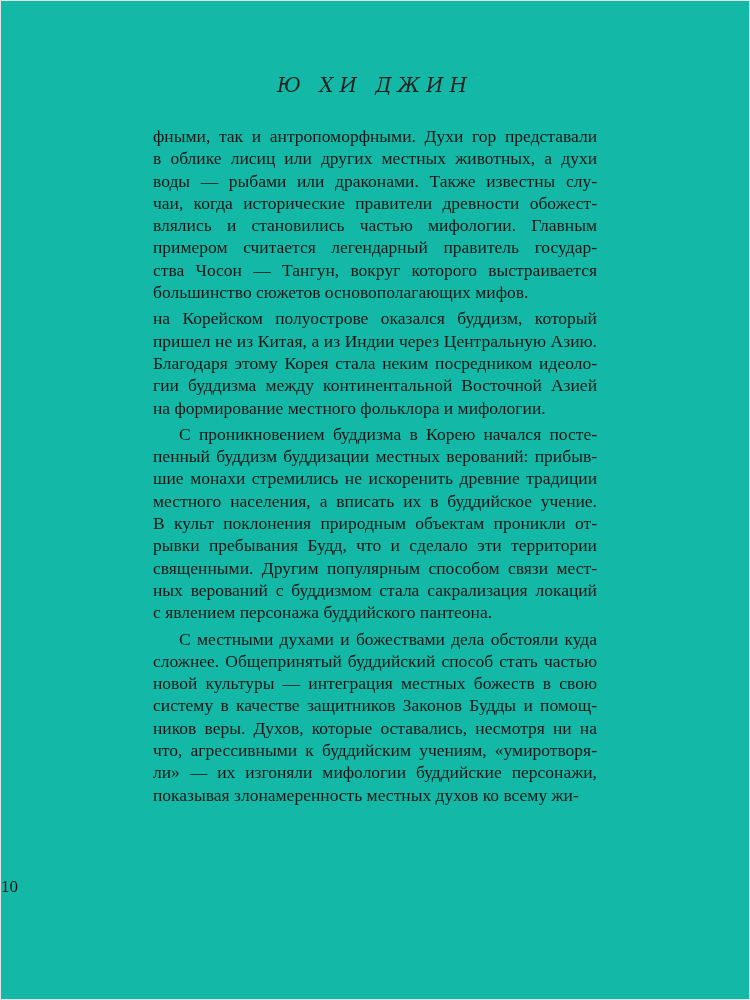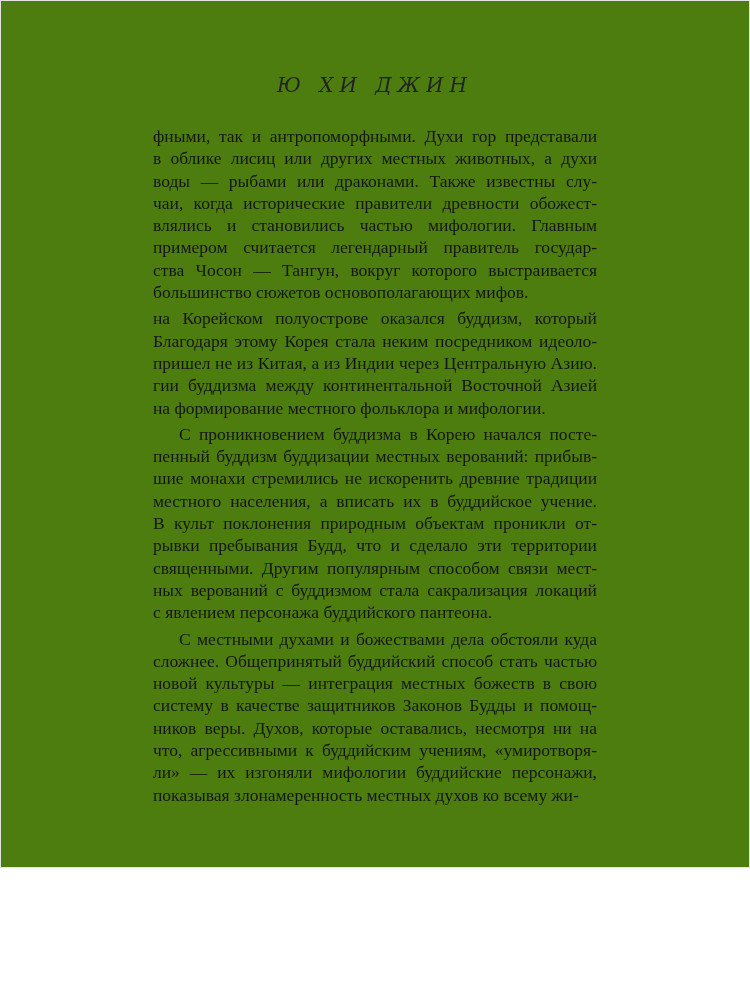--- a/index.html
+++ b/index.html
@@ -3,22 +3,22 @@
 <meta charset="utf-8">
 <style>
   html, body {
     margin: 0;
     padding: 0;
     background: #ffffff;
   }
   .page {
     position: relative;
     width: 750px;
-    height: 868px;
-    background: #4d7c0f;
+    height: 1000px;
+    background: #14b8a6;
     border: 1px solid #e3e3e3;
     box-sizing: border-box;
     overflow: hidden;
     font-family: "Liberation Serif", "DejaVu Serif", serif;
     color: #1c1c1c;
   }
   .running-header {
     margin-top: 72px;
     text-align: center;
     font-family: "DejaVu Serif", serif;
@@ -71,22 +71,22 @@
         <div class="line">в облике лисиц или других местных животных, а духи</div>
         <div class="line">воды — рыбами или драконами. Также известны слу-</div>
         <div class="line">чаи, когда исторические правители древности обожест-</div>
         <div class="line">влялись и становились частью мифологии. Главным</div>
         <div class="line">примером считается легендарный правитель государ-</div>
         <div class="line">ства Чосон — Тангун, вокруг которого выстраивается</div>
         <div class="line last">большинство сюжетов основополагающих мифов.</div>
       </div>
       <div class="paragraph">
         <div class="line">на Корейском полуострове оказался буддизм, который</div>
+        <div class="line">пришел не из Китая, а из Индии через Центральную Азию.</div>
         <div class="line">Благодаря этому Корея стала неким посредником идеоло-</div>
-        <div class="line">пришел не из Китая, а из Индии через Центральную Азию.</div>
         <div class="line">гии буддизма между континентальной Восточной Азией</div>
         <div class="line last">на формирование местного фольклора и мифологии.</div>
       </div>
       <div class="paragraph">
         <div class="line first">С проникновением буддизма в Корею начался посте-</div>
         <div class="line">пенный буддизм буддизации местных верований: прибыв-</div>
         <div class="line">шие монахи стремились не искоренить древние традиции</div>
         <div class="line">местного населения, а вписать их в буддийское учение.</div>
         <div class="line">В культ поклонения природным объектам проникли от-</div>
         <div class="line">рывки пребывания Будд, что и сделало эти территории</div>

